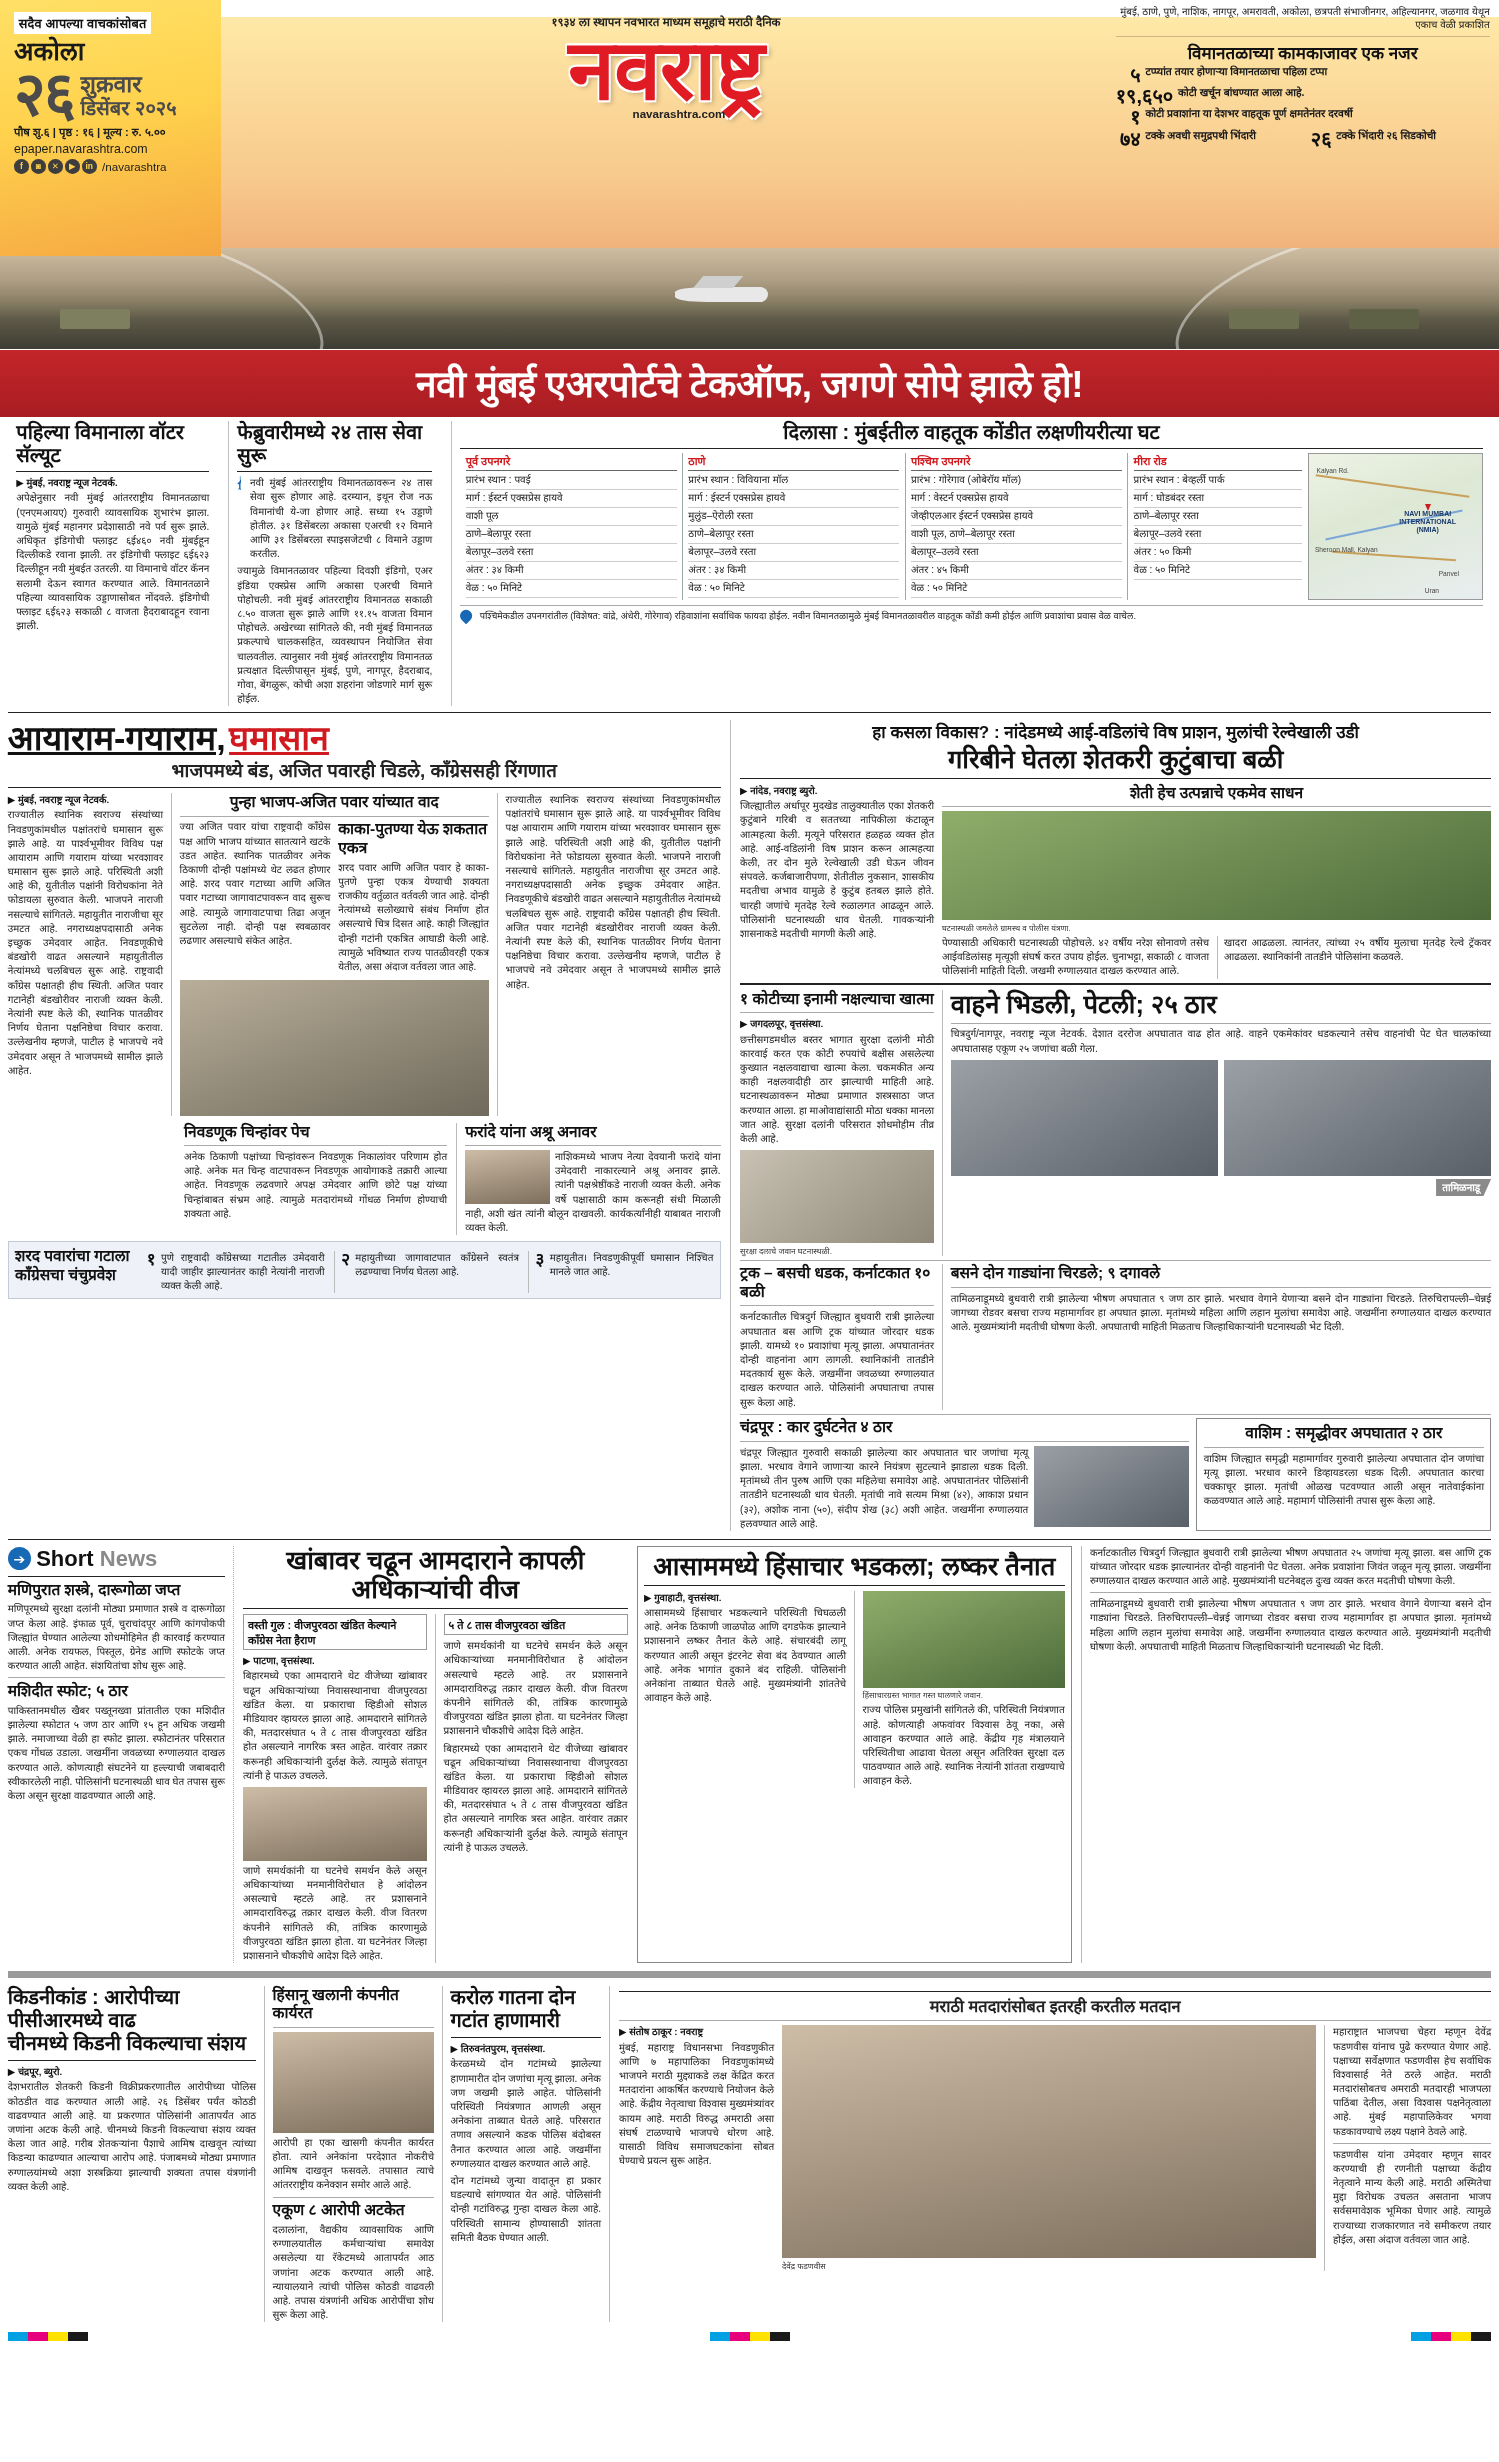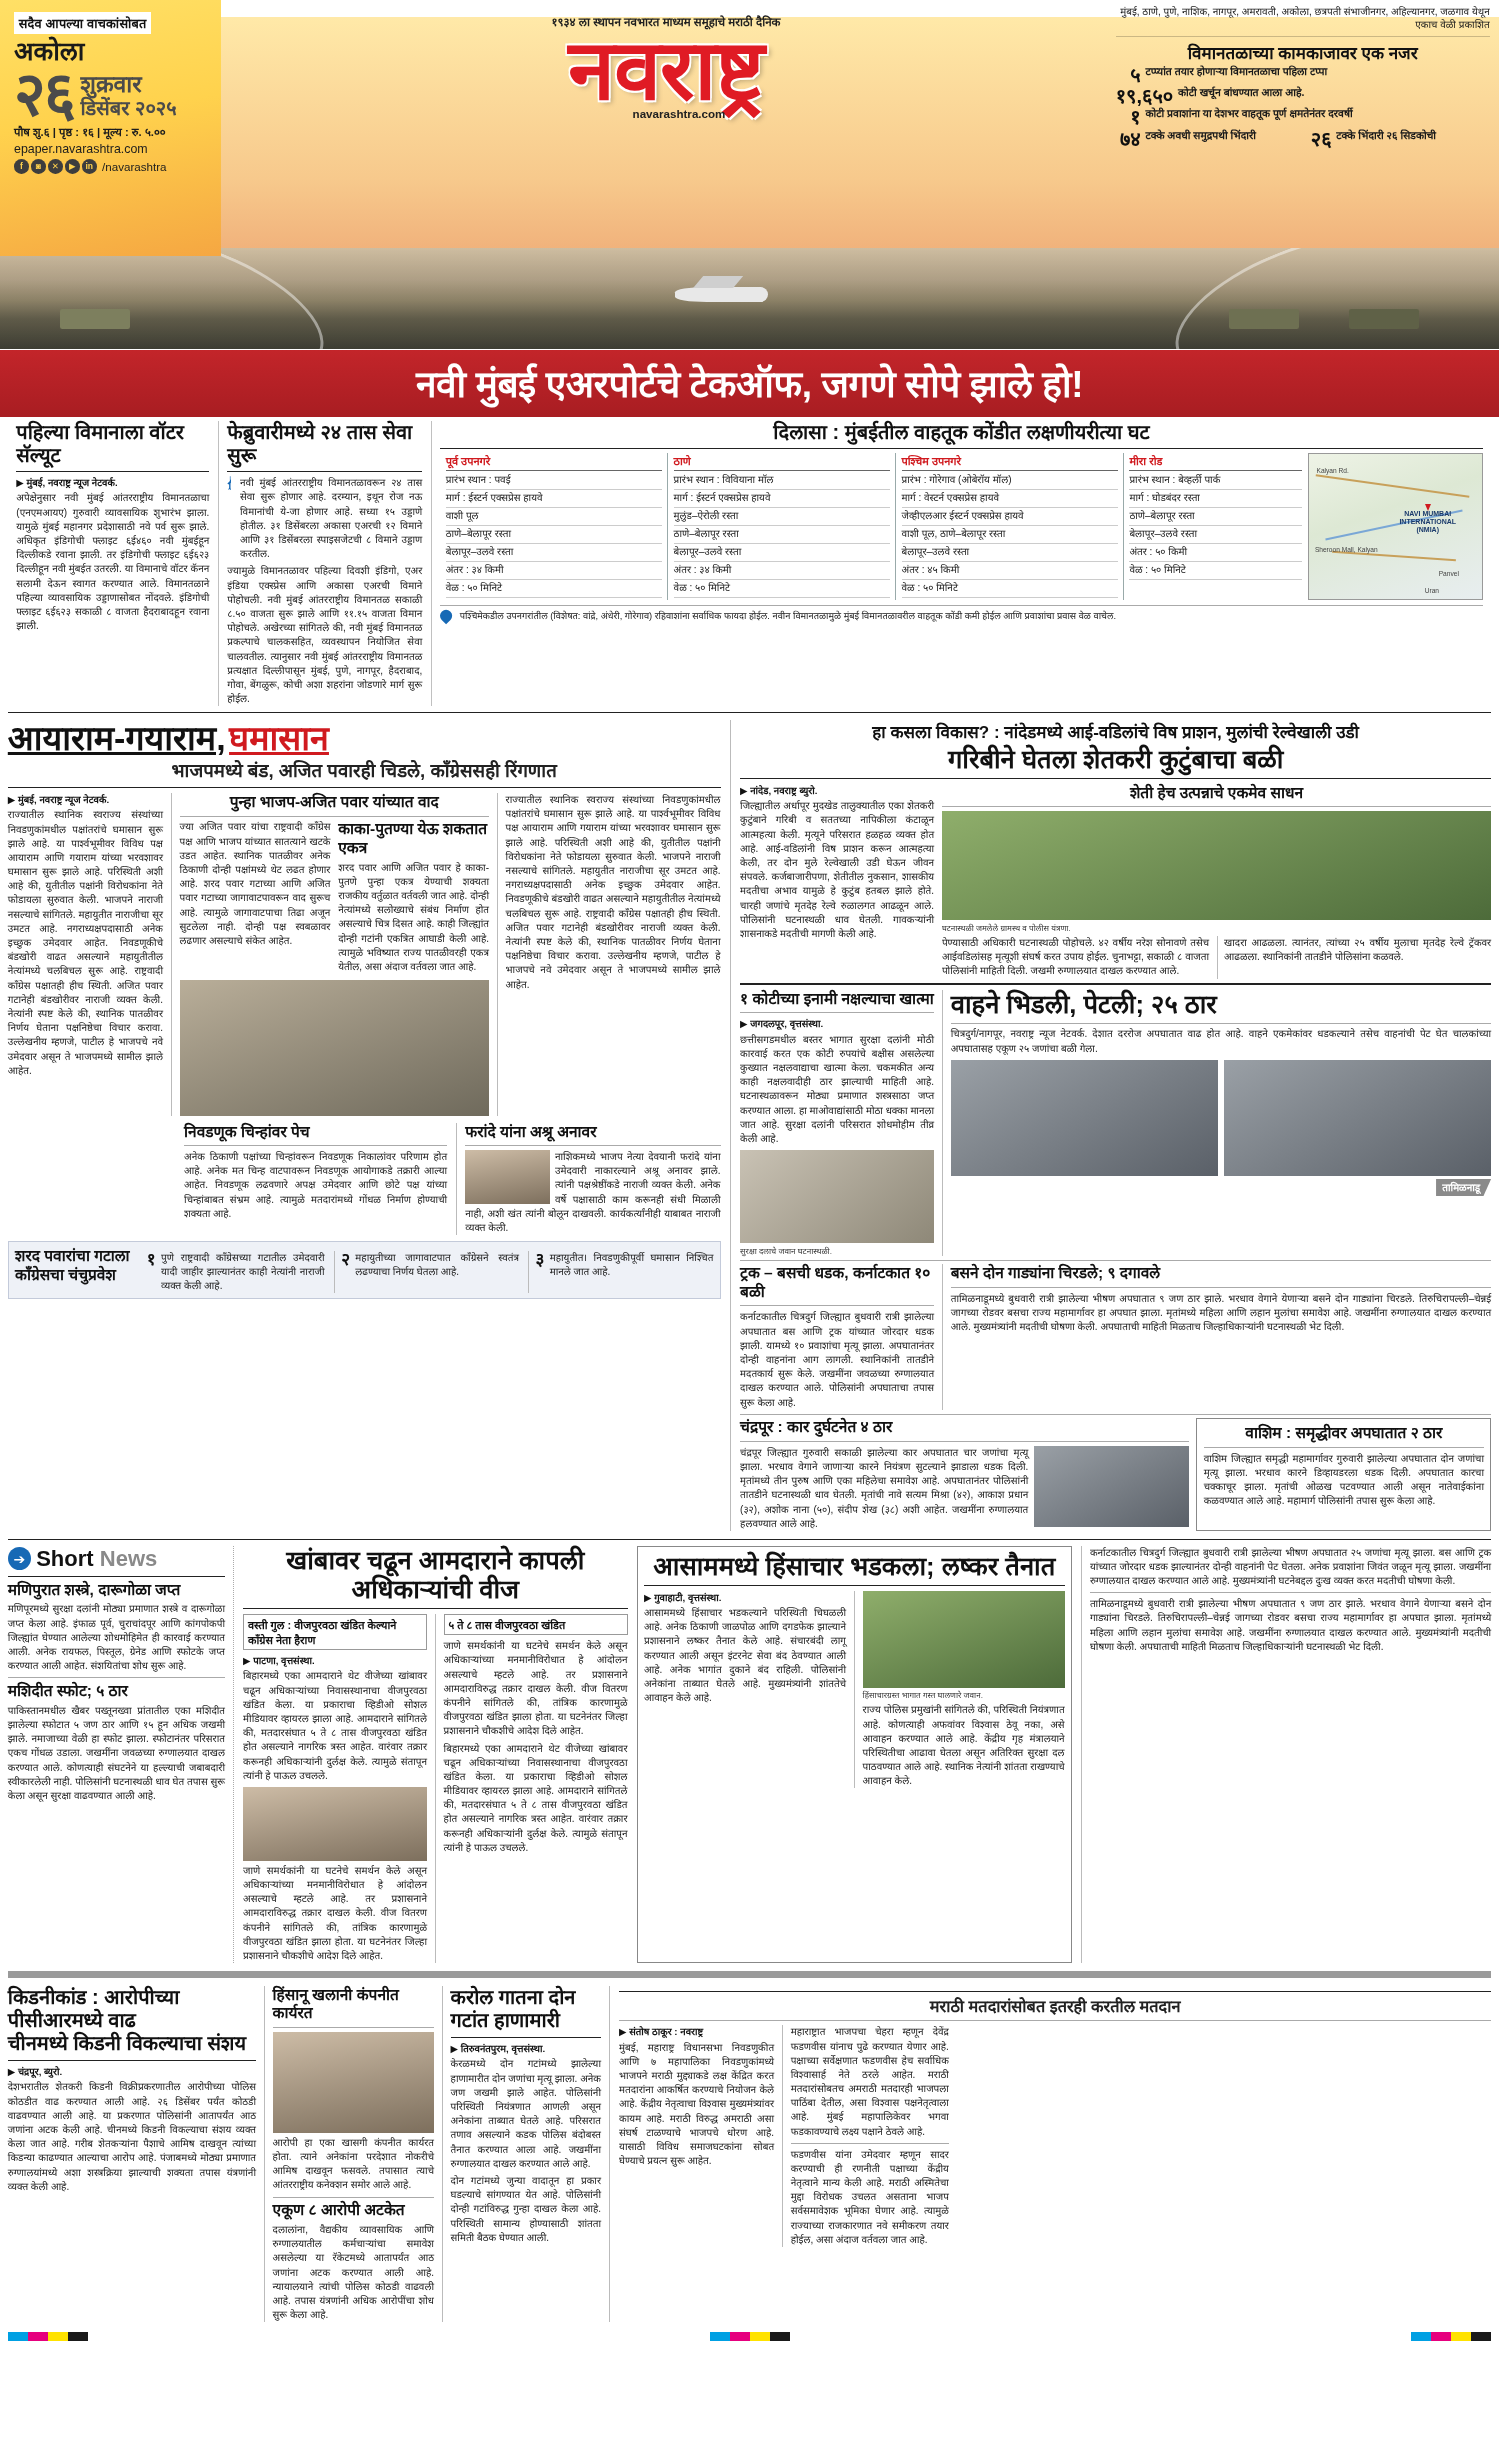--- a/index.html
+++ b/index.html
@@ -150,21 +150,21 @@
   .kicker { font-size: 17px; font-weight: 700; color: #111; }
   .sub-hl { font-size: 18.6px; font-weight: 700; color: #222; line-height: 1.25; }
   .byline { font-size: 9.7px; font-weight: 700; color: #111; }
   .body-txt {
     font-size: 10px; line-height: 1.42; color: #1a1a1a;
     text-align: justify; hyphens: auto;
   }
   .red { color: #d01a1f; }
 
   
-  .sec2 { display: flex; padding: 4.7px 7.8px 0; gap: 0; }
+  .sec2 { display: flex; padding: 4.7px 7.8px 0; gap: 10px; }
   .s2col { padding: 0 8.5px; }
   .s2col + .s2col { border-left: 0.8px solid #c0c0c0; }
 
   .flight-ico {
     display: inline-block; width: 20px; height: 14px;
     background: #1769b5; clip-path: polygon(0 55%,62% 34%,62% 0,78% 0,78% 28%,100% 18%,100% 40%,78% 52%,78% 86%,92% 96%,92% 100%,58% 92%,30% 100%,30% 92%,44% 82%,44% 60%);
     vertical-align: middle; margin-right: 3.9px;
   }
 
   
@@ -636,20 +636,24 @@
 
     <div class="rule-v" style="flex:1;padding-left:9.3px">
       <div class="rule-h2" style="margin:4.7px 0"></div>
       <div class="sub-hl" style="text-align:center;font-size:16.3px;margin-top:3.1px">मराठी मतदारांसोबत इतरही करतील मतदान</div>
       <div class="hr-thin"></div>
       <div class="col-wrap" style="gap:7.8px">
         <div style="width:155px">
           <div class="byline">▶ संतोष ठाकूर : नवराष्ट्र</div>
           <div class="body-txt" style="margin-top:2.3px">मुंबई, महाराष्ट्र विधानसभा निवडणुकीत आणि ७ महापालिका निवडणुकांमध्ये भाजपने मराठी मुद्द्याकडे लक्ष केंद्रित करत मतदारांना आकर्षित करण्याचे नियोजन केले आहे. केंद्रीय नेतृत्वाचा विश्वास मुख्यमंत्र्यांवर कायम आहे. मराठी विरुद्ध अमराठी असा संघर्ष टाळण्याचे भाजपचे धोरण आहे. यासाठी विविध समाजघटकांना सोबत घेण्याचे प्रयत्न सुरू आहेत.</div>
         </div>
+        <div style="flex:1;position:relative">
+          <div class="photo portrait" style="height:233px"></div>
+          <div class="cap">देवेंद्र फडणवीस</div>
+        </div>
         <div class="rule-v" style="width:167px;padding-left:7.8px">
           <div class="body-txt">महाराष्ट्रात भाजपचा चेहरा म्हणून देवेंद्र फडणवीस यांनाच पुढे करण्यात येणार आहे. पक्षाच्या सर्वेक्षणात फडणवीस हेच सर्वाधिक विश्वासार्ह नेते ठरले आहेत. मराठी मतदारांसोबतच अमराठी मतदारही भाजपला पाठिंबा देतील, असा विश्वास पक्षनेतृत्वाला आहे. मुंबई महापालिकेवर भगवा फडकावण्याचे लक्ष्य पक्षाने ठेवले आहे.</div>
           <div class="hr-thin"></div>
           <div class="body-txt">फडणवीस यांना उमेदवार म्हणून सादर करण्याची ही रणनीती पक्षाच्या केंद्रीय नेतृत्वाने मान्य केली आहे. मराठी अस्मितेचा मुद्दा विरोधक उचलत असताना भाजप सर्वसमावेशक भूमिका घेणार आहे. त्यामुळे राज्याच्या राजकारणात नवे समीकरण तयार होईल, असा अंदाज वर्तवला जात आहे.</div>
         </div>
       </div>
     </div>
   </div>
 
   <div style="display:flex;justify-content:space-between;padding:4.7px 7.8px 7.8px">

